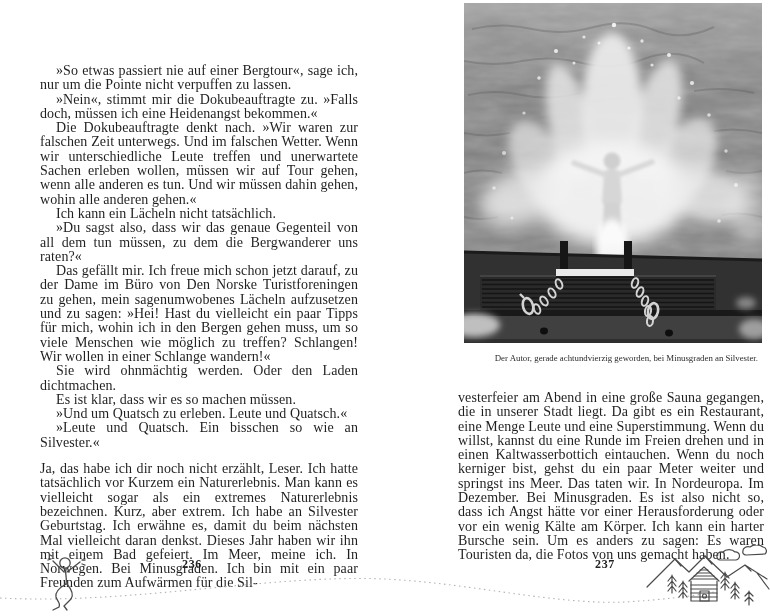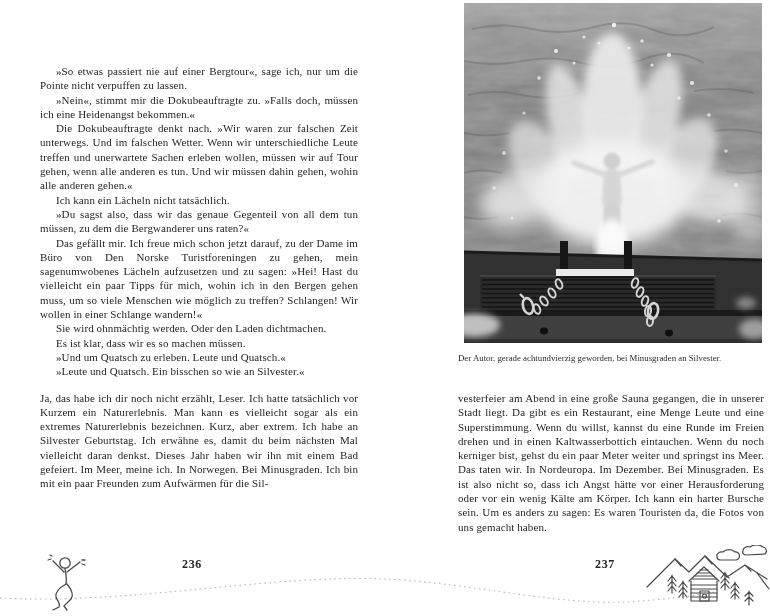--- a/index.html
+++ b/index.html
@@ -1,27 +1,27 @@
 <!DOCTYPE html>
 <html lang="de"><head>
 <meta charset="utf-8">
 <style>
   html,body{margin:0;padding:0;}
   body{width:770px;height:616px;background:#ffffff;position:relative;overflow:hidden;
        font-family:"Liberation Serif", serif;color:#1f1f1f;}
   .spread{position:absolute;inset:0;}
-  .page-text{position:absolute;text-align:justify;font-size:11px;line-height:14.3px;
+  .page-text{position:absolute;text-align:justify;font-size:14px;line-height:14.3px;
              letter-spacing:.1px;hyphens:auto;-webkit-hyphens:auto;}
   .page-text p{margin:0;}
   .page-text p.indent{text-indent:16px;}
   .page-text p.section{margin-top:12px;}
   .col-left{left:40px;top:64px;width:318px;}
   .col-right{left:458px;top:391px;width:306px;}
   .caption{position:absolute;left:458px;top:352px;width:300px;font-size:8.8px;
-           line-height:12.8px;color:#2b2b2b;text-align:left;}
+           line-height:12.8px;color:#2b2b2b;text-align:right;}
   .caption div{margin:0;}
   .pagenum{position:absolute;top:557px;font-size:12px;font-weight:700;
            letter-spacing:.6px;color:#222;text-align:center;}
   .pagenum.left{left:33px;width:318px;}
   .pagenum.right{left:455px;width:300px;}
   figure.photo{position:absolute;left:464px;top:3px;width:298px;height:340px;margin:0;}
   figure.photo svg{display:block;}
   .doodle{position:absolute;}
   .doodle-jump{left:42px;top:554px;width:52px;height:60px;}
   .doodle-mountains{left:645px;top:545px;width:125px;height:70px;}

